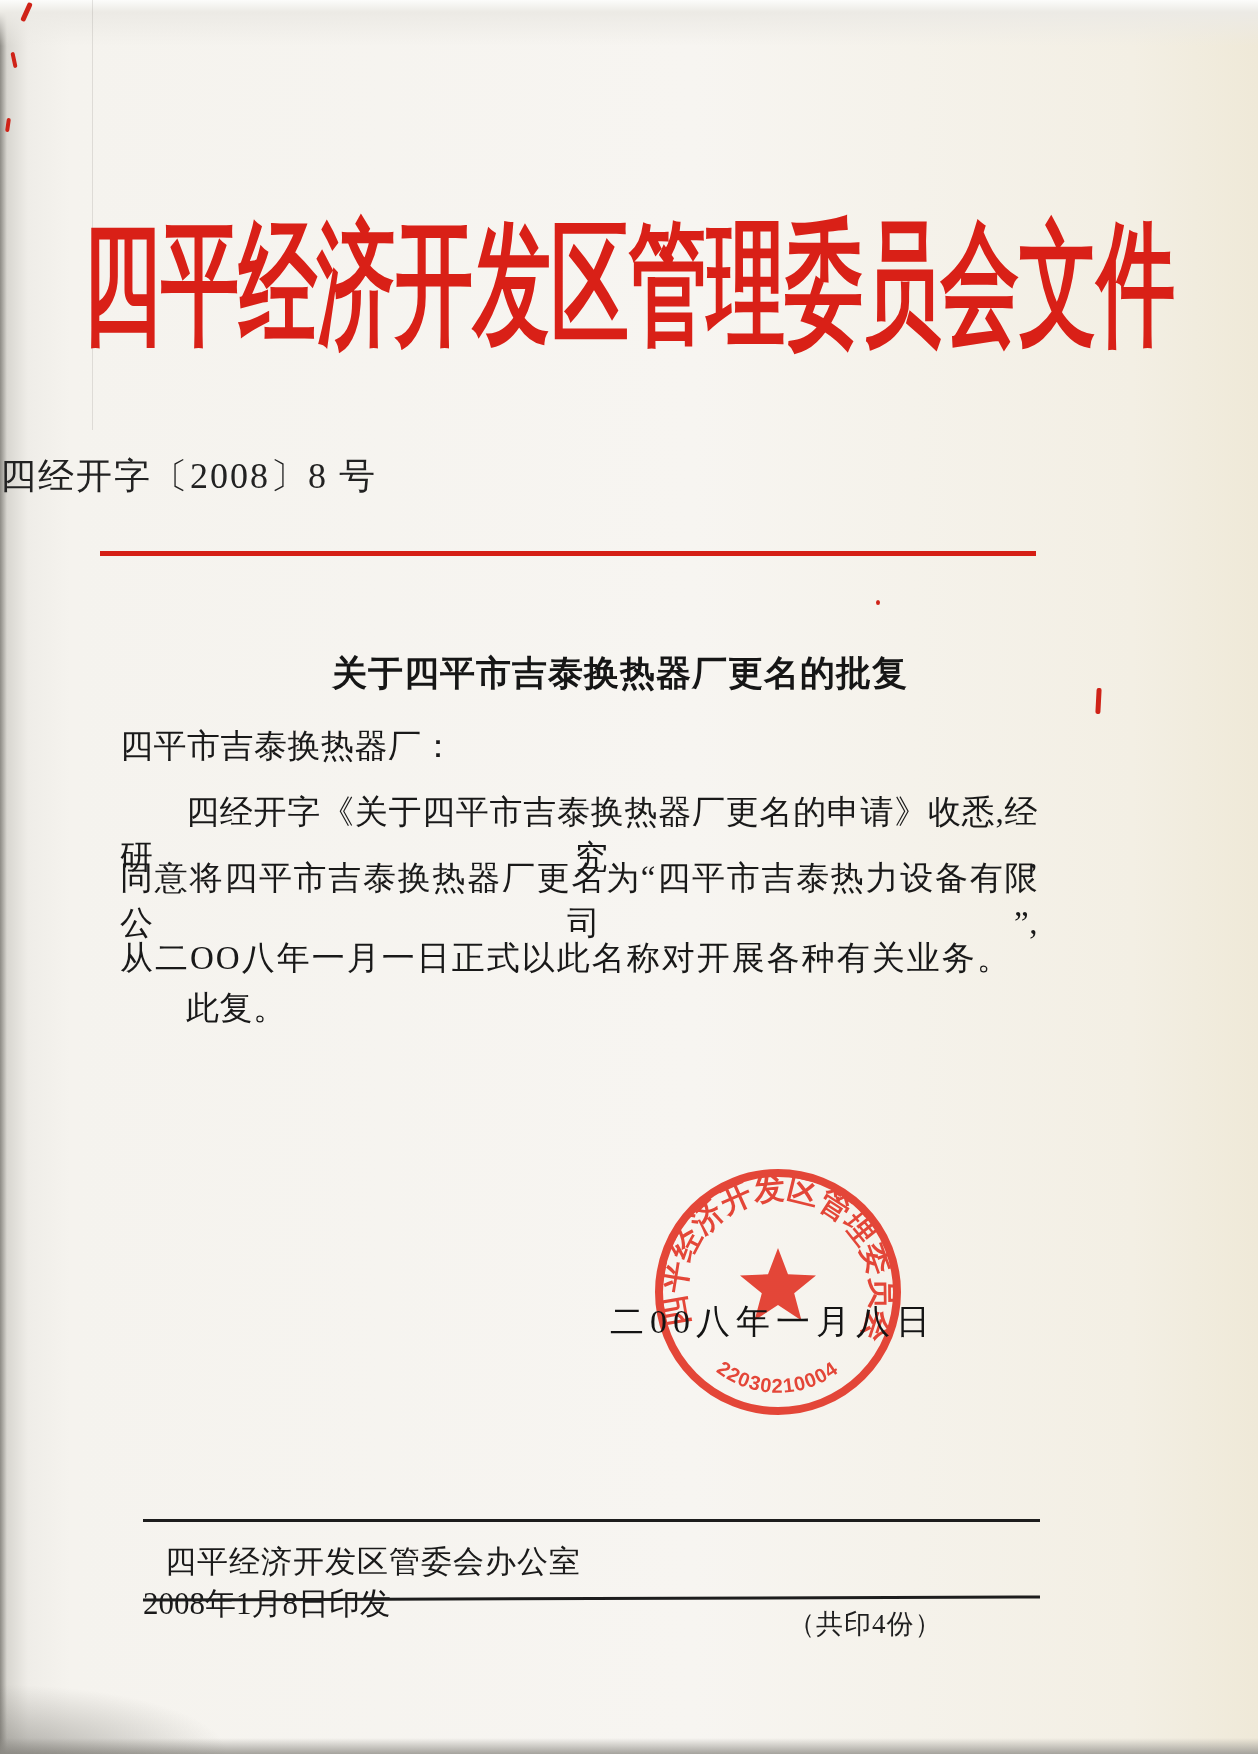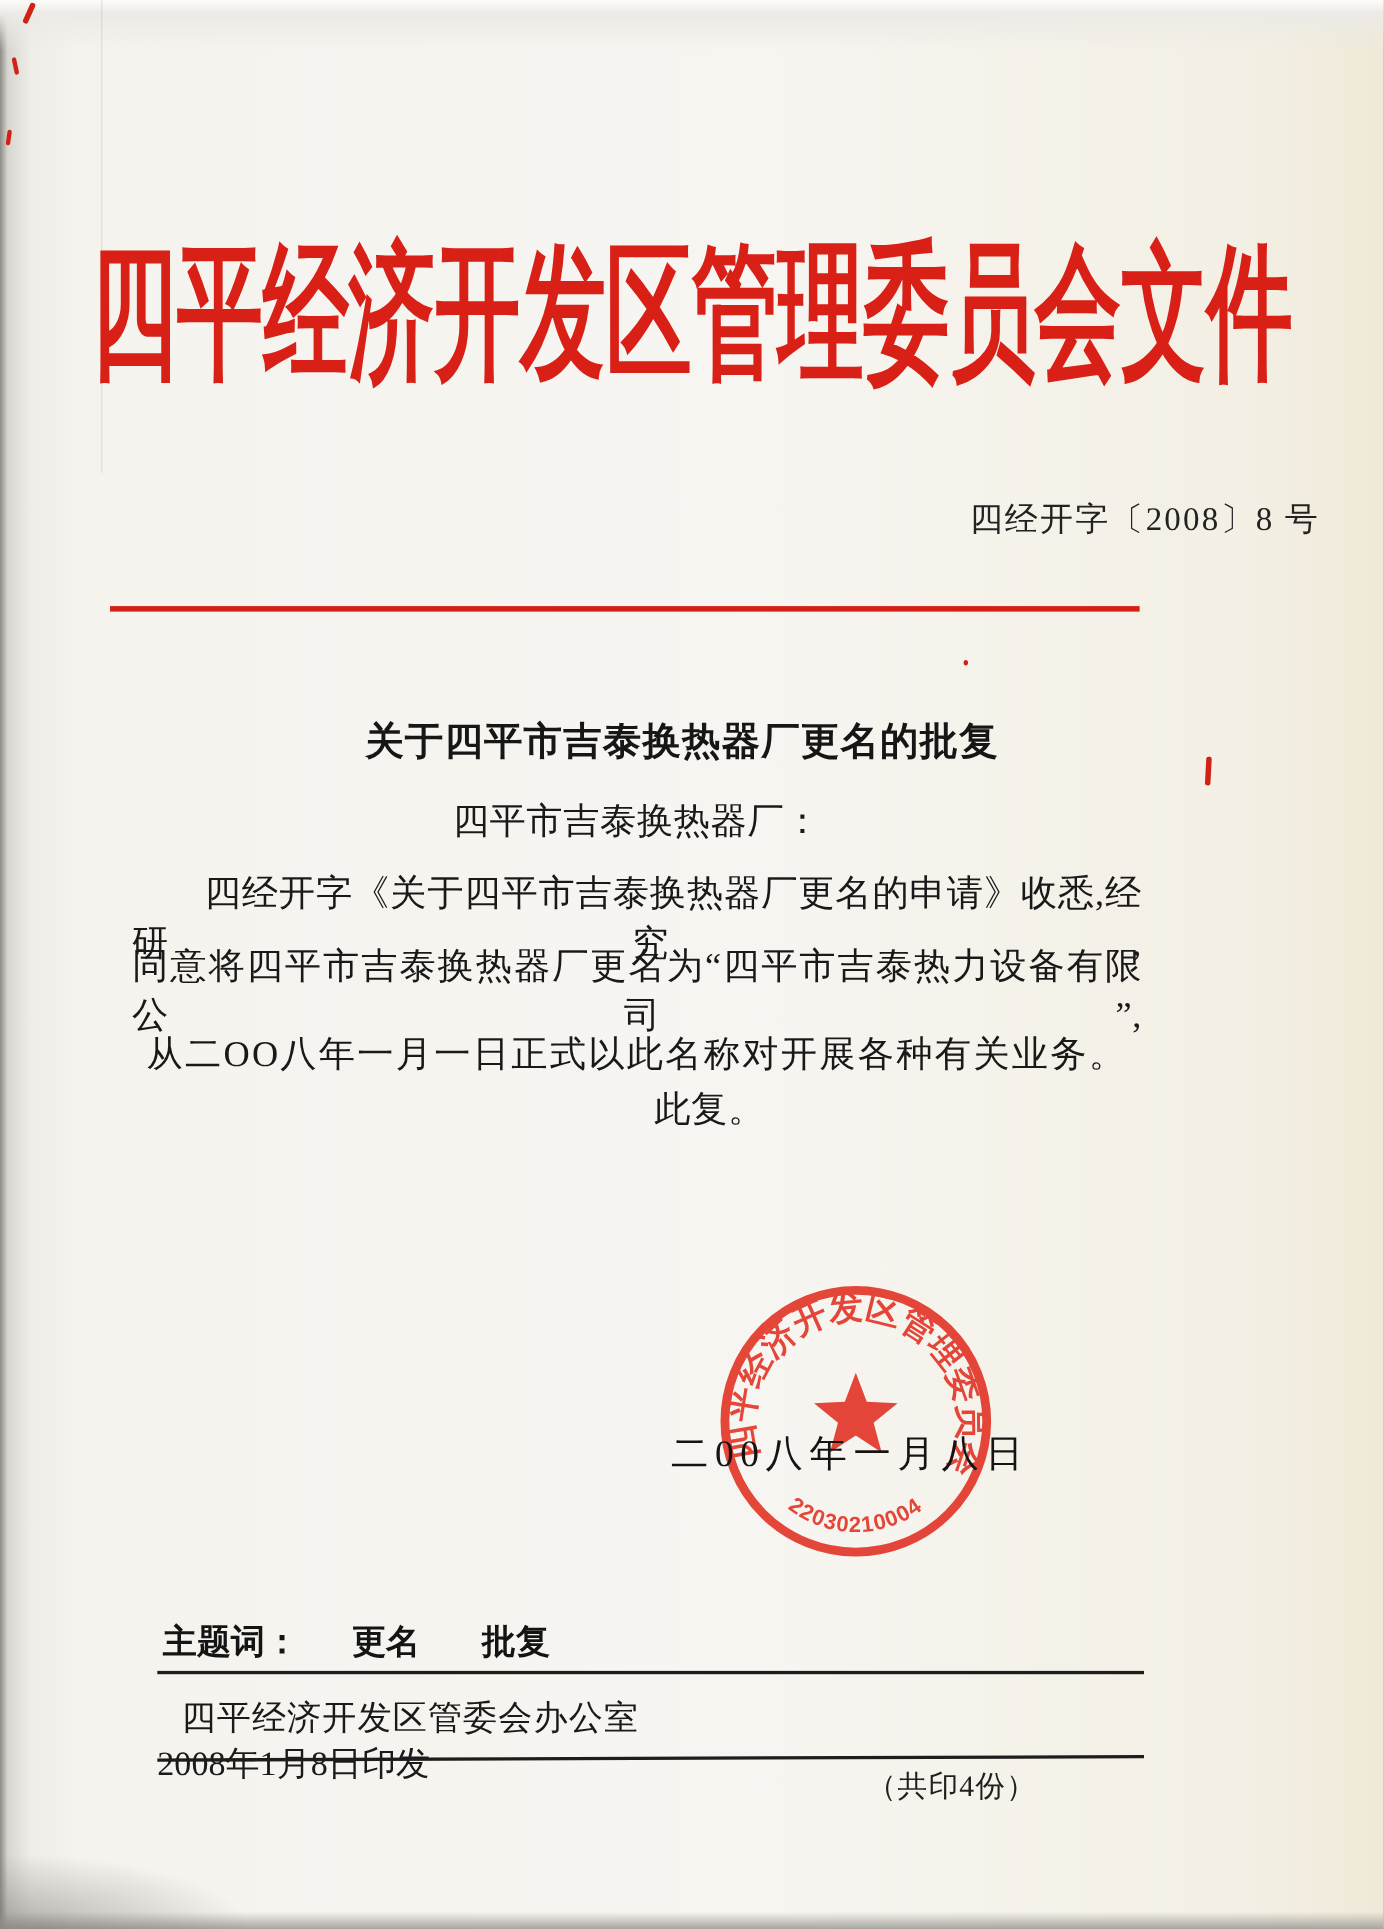--- a/index.html
+++ b/index.html
@@ -22,26 +22,26 @@
   .a3{left:6px;top:118px;width:4px;height:14px;transform:rotate(8deg);}
   .a4{left:1096px;top:688px;width:5px;height:26px;transform:rotate(3deg);}
   .a5{left:876px;top:600px;width:4px;height:5px;border-radius:50%;}
 
   .header-title{
     position:absolute;left:0;top:196px;width:1258px;text-align:center;
     font-family:"Liberation Sans", sans-serif;font-weight:900;font-size:78px;
     color:#d92017;letter-spacing:0px;white-space:nowrap;
     transform:scaleY(1.72);transform-origin:top center;
   }
-  .doc-number{position:absolute;left:0;top:452px;width:1200px;text-align:right;font-size:30px;letter-spacing:2px;color:#222;}
+  .doc-number{position:absolute;left:0;top:452px;width:1200px;text-align:left;font-size:36px;letter-spacing:2px;color:#222;}
   .red-line{position:absolute;left:100px;top:551px;width:936px;height:5px;background:#d51f15;}
   .subject{position:absolute;left:0;top:604px;width:1240px;text-align:center;
     font-family:"Liberation Sans", sans-serif;font-weight:bold;font-size:35px;letter-spacing:1px;color:#161616;margin-top:46px;}
 
-  .bodyline{position:absolute;left:120px;width:918px;font-size:33px;letter-spacing:.5px;color:#191919;white-space:nowrap;text-align:center;}
+  .bodyline{position:absolute;left:120px;width:918px;font-size:33px;letter-spacing:.5px;color:#191919;white-space:nowrap;}
   .b1{top:724px;}
   .b2{top:790px;white-space:normal;text-indent:66px;text-align:justify;text-align-last:justify;}
   .b3{top:856px;white-space:normal;text-align:justify;text-align-last:justify;}
   .b4{top:936px;letter-spacing:2px;}
   .b5{top:986px;padding-left:66px;}
 
   .seal{position:absolute;left:646px;top:1148px;width:264px;height:292px;opacity:.9;}
   .issue-date{position:absolute;left:610px;top:1299px;font-size:34px;letter-spacing:6px;color:#141414;white-space:nowrap;z-index:5;}
 
   .keywords{position:absolute;left:148px;top:1472px;font-family:"Liberation Sans", sans-serif;
@@ -96,25 +96,20 @@
     <text font-family="Liberation Sans, sans-serif" font-size="31" font-weight="bold" fill="#e23425">
       <textPath href="#sealTextPath" startOffset="0">四平经济开发区管理委员会</textPath>
     </text>
     <text font-family="Liberation Sans, sans-serif" font-size="20" font-weight="bold" fill="#e23425" letter-spacing="1">
       <textPath href="#sealCodePath" startOffset="4">2203021000483</textPath>
     </text>
   </svg>
 
   <div class="issue-date">二00八年一月八日</div>
 
-  <div class="keywords">
-    <span class="kw-label">主题词：</span>
-    <span class="kw-term">更名</span>
-    <span class="kw-term">批复</span>
-  </div>
 
   <div class="fline fline1"></div>
 
   <div class="office-row">
     <span class="office">四平经济开发区管委会办公室</span>
     <span class="print-date">2008年1月8日印发</span>
   </div>
 
   <div class="fline fline2"></div>
 

